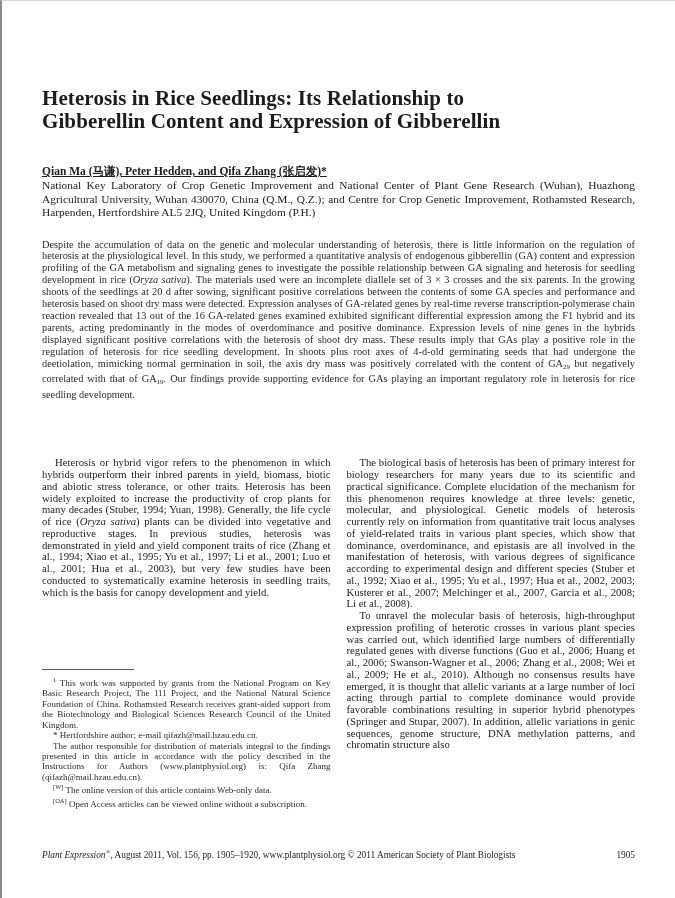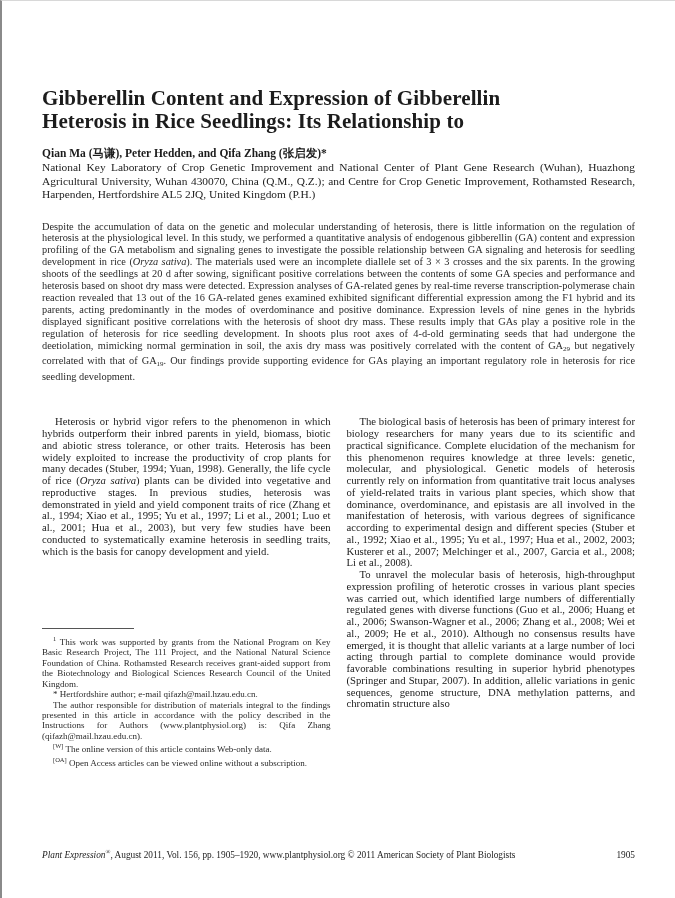--- a/index.html
+++ b/index.html
@@ -15,35 +15,35 @@
     overflow:hidden;
   }
   .content { padding:0 40px; }
   .article-title {
     margin:86px 0 0 0;
     font-size:21px; font-weight:bold; line-height:22.5px;
     letter-spacing:0.1px;
   }
   .article-title sup { font-size:12px; font-weight:bold; }
   .authors {
-    margin-top:14px;
-    font-size:11.5px; font-weight:bold;
+    margin-top:32px;
+    font-size:11.5px; font-weight:bold;text-decoration:underline;
   }
   .affiliation {
     font-size:11.4px; line-height:13.5px;
     text-align:justify;
   }
   .abstract {
     margin-top:19px;
     font-size:10.35px; line-height:11.9px;
     text-align:justify;
     color:#2a2a2a;
   }
   .body-cols {
-    margin-top:33px;
+    margin-top:56px;
     display:flex; gap:16px;
     min-height:352px;
   }
   .col { width:289px; display:flex; flex-direction:column; }
   .bodytext {
     font-size:10.7px; line-height:11.75px;
     text-align:justify;
     margin:0;
   }
   .bodytext + .bodytext { margin-top:0; }
@@ -65,22 +65,22 @@
   sub { font-size:7px; vertical-align:-2px; }
   sup { font-size:7.5px; vertical-align:4px; }
 </style>
 </head>
 <body>
 
 <div class="page">
   <div class="content">
 
     <h1 class="article-title">
+      <div>Heterosis in Rice Seedlings: Its Relationship to</div>
       <div>Gibberellin Content and Expression of Gibberellin</div>
-      <div>Heterosis in Rice Seedlings: Its Relationship to</div>
     </h1>
 
     <div class="authors">Qian Ma (马谦), Peter Hedden, and Qifa Zhang (张启发)*</div>
 
     <div class="affiliation">National Key Laboratory of Crop Genetic Improvement and National Center of Plant Gene Research (Wuhan), Huazhong Agricultural University, Wuhan 430070, China (Q.M., Q.Z.); and Centre for Crop Genetic Improvement, Rothamsted Research, Harpenden, Hertfordshire AL5 2JQ, United Kingdom (P.H.)</div>
 
     <div class="abstract">Despite the accumulation of data on the genetic and molecular understanding of heterosis, there is little information on the regulation of heterosis at the physiological level. In this study, we performed a quantitative analysis of endogenous gibberellin (GA) content and expression profiling of the GA metabolism and signaling genes to investigate the possible relationship between GA signaling and heterosis for seedling development in rice (<i>Oryza sativa</i>). The materials used were an incomplete diallele set of 3 × 3 crosses and the six parents. In the growing shoots of the seedlings at 20 d after sowing, significant positive correlations between the contents of some GA species and performance and heterosis based on shoot dry mass were detected. Expression analyses of GA-related genes by real-time reverse transcription-polymerase chain reaction revealed that 13 out of the 16 GA-related genes examined exhibited significant differential expression among the F1 hybrid and its parents, acting predominantly in the modes of overdominance and positive dominance. Expression levels of nine genes in the hybrids displayed significant positive correlations with the heterosis of shoot dry mass. These results imply that GAs play a positive role in the regulation of heterosis for rice seedling development. In shoots plus root axes of 4-d-old germinating seeds that had undergone the deetiolation, mimicking normal germination in soil, the axis dry mass was positively correlated with the content of GA<sub>29</sub> but negatively correlated with that of GA<sub>19</sub>. Our findings provide supporting evidence for GAs playing an important regulatory role in heterosis for rice seedling development.</div>
 
     <div class="body-cols">
 

